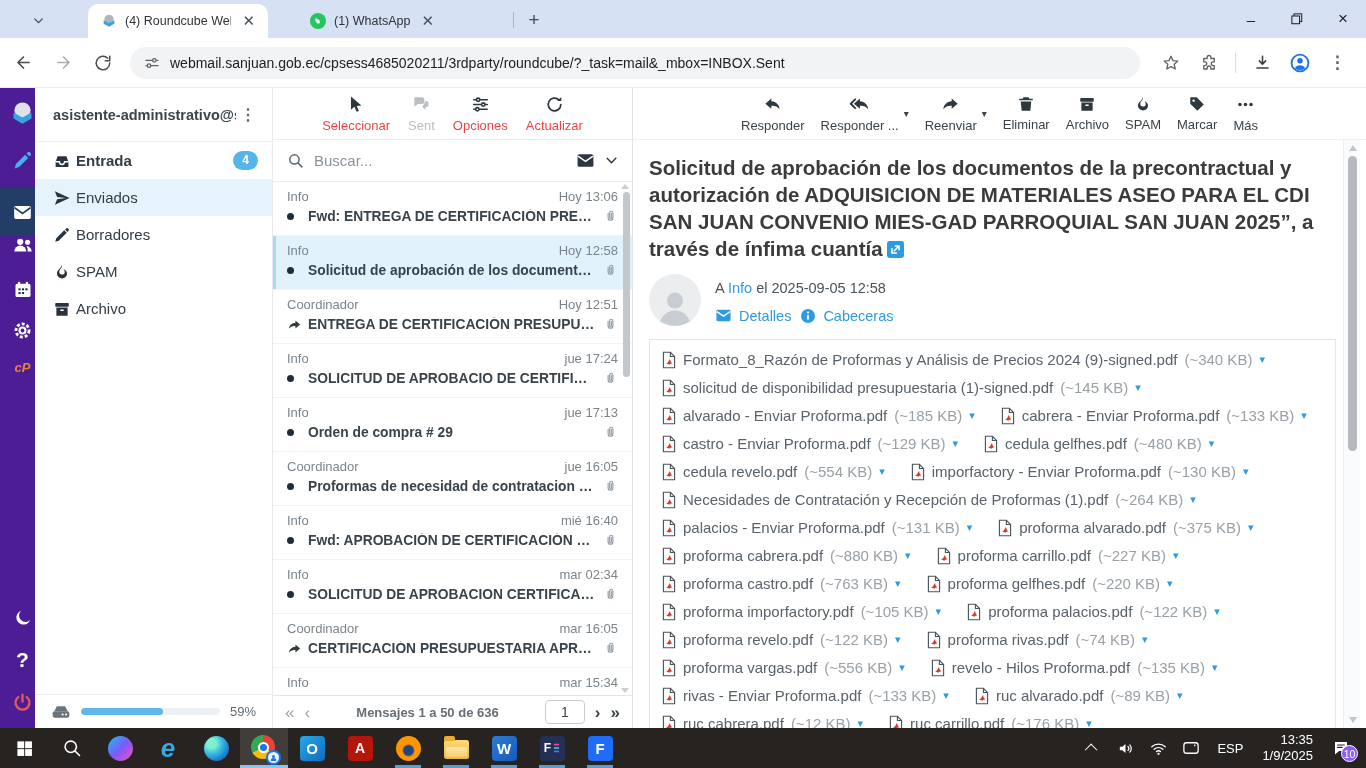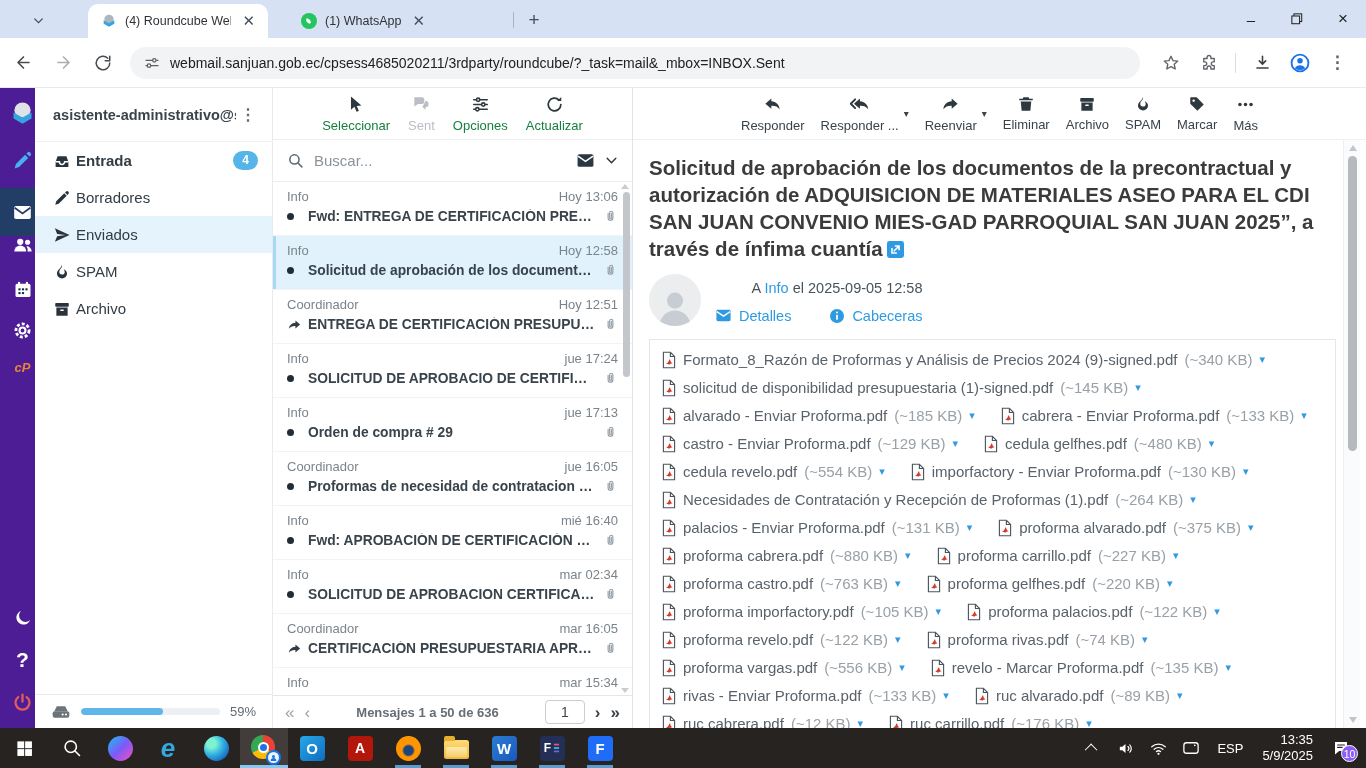--- a/index.html
+++ b/index.html
@@ -62,21 +62,21 @@
   .quota { position:absolute; left:0; right:0; bottom:0; height:34px; border-top:1px solid #e9ebee;
     display:flex; align-items:center; gap:10px; padding:0 16px; }
   .quota-bar { flex:1; height:7px; background:#edf0f2; border-radius:4px; overflow:hidden; }
   .quota-fill { height:100%; background:#5fb6e8; border-radius:4px; }
   .quota-text { font-size:13px; color:#5f6a72; }
 
   
   .list { position:relative; width:360px; border-right:1px solid #e2e5e8; flex-shrink:0; display:flex; flex-direction:column; background:#fff; }
   .ltoolbar { height:52px; display:flex; justify-content:center; align-items:center; gap:18px; border-bottom:1px solid #eceef0; }
   .tbtn { display:flex; flex-direction:column; align-items:center; gap:4px; color:#2e383f; }
-  .tbtn span { font-size:13px; color:#15803d; }
+  .tbtn span { font-size:13px; color:#ef4444; }
   .tbtn.disabled, .tbtn.disabled span { color:#b9bfc4; }
   .searchrow { height:42px; display:flex; align-items:center; gap:10px; padding:0 14px; border-bottom:1px solid #ebedef; }
   .searchrow input { flex:1; border:none; outline:none; font-size:15px; color:#5f6a72; font-family:inherit; background:transparent; }
   .searchrow input::placeholder { color:#8a939b; }
   .mrows { position:relative; height:513px; overflow:hidden; }
   .mrow { height:54px; padding:7px 14px 0 14px; border-bottom:1px solid #f1f3f4; }
   .mrow.sel { background:#e1f2fc; box-shadow:inset 3px 0 0 #a6d9f3; }
   .mrow.partial { height:27px; overflow:hidden; border-bottom:none; }
   .mtop { display:flex; justify-content:space-between; font-size:13px; color:#7b848b; margin-bottom:5px; }
   .mbottom { display:flex; align-items:center; }
@@ -102,23 +102,23 @@
   .reader { position:relative; flex:1; background:#fff; overflow:hidden; }
   .rtoolbar { height:52px; display:flex; justify-content:center; align-items:center; gap:16px; border-bottom:1px solid #eef0f2; }
   .rbtn { display:flex; align-items:center; gap:5px; color:#2e383f; }
   .rcol { display:flex; flex-direction:column; align-items:center; gap:4px; }
   .rcol span { font-size:13px; color:#39434b; }
   .rcaret { font-size:10px; color:#39434b; }
   .subject { margin:14px 44px 6px 16px; font-size:20.5px; font-weight:bold; color:#3b3b3b; line-height:1.32; }
   .ext-ic { display:inline-block; vertical-align:-2px; margin-left:4px; }
   .meta { display:flex; margin:12px 16px 0 16px; gap:14px; }
   .avatar { width:52px; height:52px; border-radius:50%; background:#ebedef; overflow:hidden; display:flex; align-items:flex-end; justify-content:center; flex-shrink:0; }
-  .meta-line1 { font-size:14.5px; color:#49535b; margin-top:6px;text-align:right; }
+  .meta-line1 { font-size:14.5px; color:#49535b; margin-top:6px; }
   .meta-line1 .to-link { color:#2e9be0; }
-  .meta-line2 { display:flex; gap:38px; margin-top:11px; }
+  .meta-line2 { display:flex; gap:9px; margin-top:11px; }
   .meta-link { display:flex; align-items:center; gap:7px; color:#2e9be0; font-size:14.5px; }
   .attbox { margin:13px 30px 0 16px; border:1px solid #e5e6e8; padding:9px 12px 20px 12px; height:420px;
     display:flex; flex-wrap:wrap; align-content:flex-start; column-gap:26px; row-gap:7px; overflow:hidden; }
   .attitem { display:flex; align-items:center; gap:7px; height:21px; }
   .attname { font-size:15px; color:#59626a; white-space:nowrap; }
   .attsize { font-size:15px; color:#99a1a7; white-space:nowrap; }
   .attcaret { font-size:11px; color:#2d9ae3; }
   .rscroll { position:absolute; right:6px; top:52px; bottom:0; width:17px; background:#fafbfc; border-left:1px solid #efeff2; }
   .rs-thumb { position:absolute; left:4px; width:9px; top:16px; height:295px; background:#b6babe; border-radius:6px; }
   .rs-arr { position:absolute; left:4.5px; width:0; height:0; border-left:4px solid transparent; border-right:4px solid transparent; }
@@ -178,21 +178,21 @@
     <div class="tab active" style="left:88px; width:180px;">
       <span class="favicon">
         <svg width="16" height="16" viewBox="0 0 24 24">
             <ellipse cx="12" cy="9" rx="7" ry="6.5" fill="#aeb6bd"></ellipse>
             <path d="M4 11l8 4.5L20 11v5l-8 4.5L4 16z" fill="#37a3e0"></path>
           </svg>
       </span>
       <span class="tab-title">(4) Roundcube Webmail :: Envia</span>
       <span class="tab-close">✕</span>
     </div>
-    <div class="tab" style="left:288px; width:220px;">
+    <div class="tab" style="left:297px; width:220px;">
       <span class="favicon">
         <span class="wa-ball">
             <svg width="9" height="9" viewBox="0 0 24 24">
               <path d="M6 4c6-2 14 6 12 12l-4 2c-3-1-7-5-8-8z" fill="#fff"></path>
             </svg>
           </span>
       </span>
       <span class="tab-title">(1) WhatsApp</span>
       <span class="tab-close">✕</span>
     </div>
@@ -337,31 +337,31 @@
         <span class="account-kebab">⋮</span>
       </div>
       <div class="fitem bold">
         <svg width="18" height="18" viewBox="0 0 24 24">
             <path d="M3.5 13l2.6-7.5h11.8L20.5 13v7h-17z" fill="#2a333c"></path>
             <path d="M3.5 13h5a3.5 3.5 0 007 0h5" fill="none" stroke="#fff" stroke-width="2"></path>
           </svg>
         <span class="flabel">Entrada</span>
         <span class="fbadge">4</span>
       </div>
+      <div class="fitem sel">
+        <svg width="18" height="18" viewBox="0 0 24 24">
+            <path d="M2.5 21L22 12 2.5 3l3 7.5L17 12 5.5 13.5z" fill="#2a333c"></path>
+          </svg>
+        <span class="flabel">Enviados</span>
+      </div>
       <div class="fitem">
         <svg width="18" height="18" viewBox="0 0 24 24">
             <path d="M3 21l1.3-4.6L15 5.7 18.3 9 7.6 19.7zM16 4.7L19.3 8l1.2-1.2a2.33 2.33 0 10-3.3-3.3z" fill="#2a333c"></path>
           </svg>
         <span class="flabel">Borradores</span>
-      </div>
-      <div class="fitem sel">
-        <svg width="18" height="18" viewBox="0 0 24 24">
-            <path d="M2.5 21L22 12 2.5 3l3 7.5L17 12 5.5 13.5z" fill="#2a333c"></path>
-          </svg>
-        <span class="flabel">Enviados</span>
       </div>
       <div class="fitem">
         <svg width="18" height="18" viewBox="0 0 24 24">
             <path d="M12 2.5c.8 3.8-3.6 5.6-3.6 9.2a3.6 3.6 0 007.2.2c0-1.5-.8-2.5-1.4-3.6 2.7 1 4.5 3.1 4.5 5.7a6.7 6.7 0 01-13.4 0c0-4.8 5.5-6.3 6.7-11.5z" fill="#2a333c"></path>
           </svg>
         <span class="flabel">SPAM</span>
       </div>
       <div class="fitem">
         <svg width="18" height="18" viewBox="0 0 24 24">
             <rect x="3" y="4" width="18" height="5" rx="1" fill="#2a333c"></rect>
@@ -962,21 +962,21 @@
             <span class="attsize">(~556 KB)</span>
             <span class="attcaret">▾</span>
           </div>
 
           <div class="attitem">
             <svg width="14" height="18" viewBox="0 0 20 24">
               <path d="M2 1h10l6 6v16H2z" fill="#fdfdfd" stroke="#4a545c" stroke-width="1.6"></path>
               <path d="M12 1v6h6" fill="none" stroke="#4a545c" stroke-width="1.6"></path>
               <path d="M5.5 17.5c2.2-.6 4.3-3.2 5-6.3h1c.5 2.6 2 4.7 3.6 5.3-2.1.3-3.8 1.1-5 2.2-1.1-.5-3.1-1-4.6-1.2z" fill="#d23b2e"></path>
             </svg>
-            <span class="attname">revelo - Marcar Proforma.pdf</span>
+            <span class="attname">revelo - Hilos Proforma.pdf</span>
             <span class="attsize">(~135 KB)</span>
             <span class="attcaret">▾</span>
           </div>
 
           <div class="attitem">
             <svg width="14" height="18" viewBox="0 0 20 24">
               <path d="M2 1h10l6 6v16H2z" fill="#fdfdfd" stroke="#4a545c" stroke-width="1.6"></path>
               <path d="M12 1v6h6" fill="none" stroke="#4a545c" stroke-width="1.6"></path>
               <path d="M5.5 17.5c2.2-.6 4.3-3.2 5-6.3h1c.5 2.6 2 4.7 3.6 5.3-2.1.3-3.8 1.1-5 2.2-1.1-.5-3.1-1-4.6-1.2z" fill="#d23b2e"></path>
             </svg>
@@ -1109,21 +1109,21 @@
       </div>
       <div class="tray-ic">
         <svg width="18" height="16" viewBox="0 0 24 20">
             <rect x="2.5" y="3" width="19" height="14" rx="3.5" fill="none" stroke="#fff" stroke-width="1.7"></rect>
             <circle cx="17" cy="6.5" r="1.1" fill="#fff"></circle>
           </svg>
       </div>
       <span class="tray-lang">ESP</span>
       <div class="tray-clock">
         <div>13:35</div>
-        <div>5/9/2025</div>
+        <div>1/9/2025</div>
       </div>
       <div class="notif">
         <svg width="18" height="18" viewBox="0 0 24 24">
             <path d="M4 4h16v12H9.5L4 20.5z" fill="#fff"></path>
             <path d="M7.5 8h9M7.5 11.2h6" stroke="#272320" stroke-width="1.6" stroke-linecap="round"></path>
           </svg>
         <div class="notif-badge">10</div>
       </div>
     </div>
   </div>

